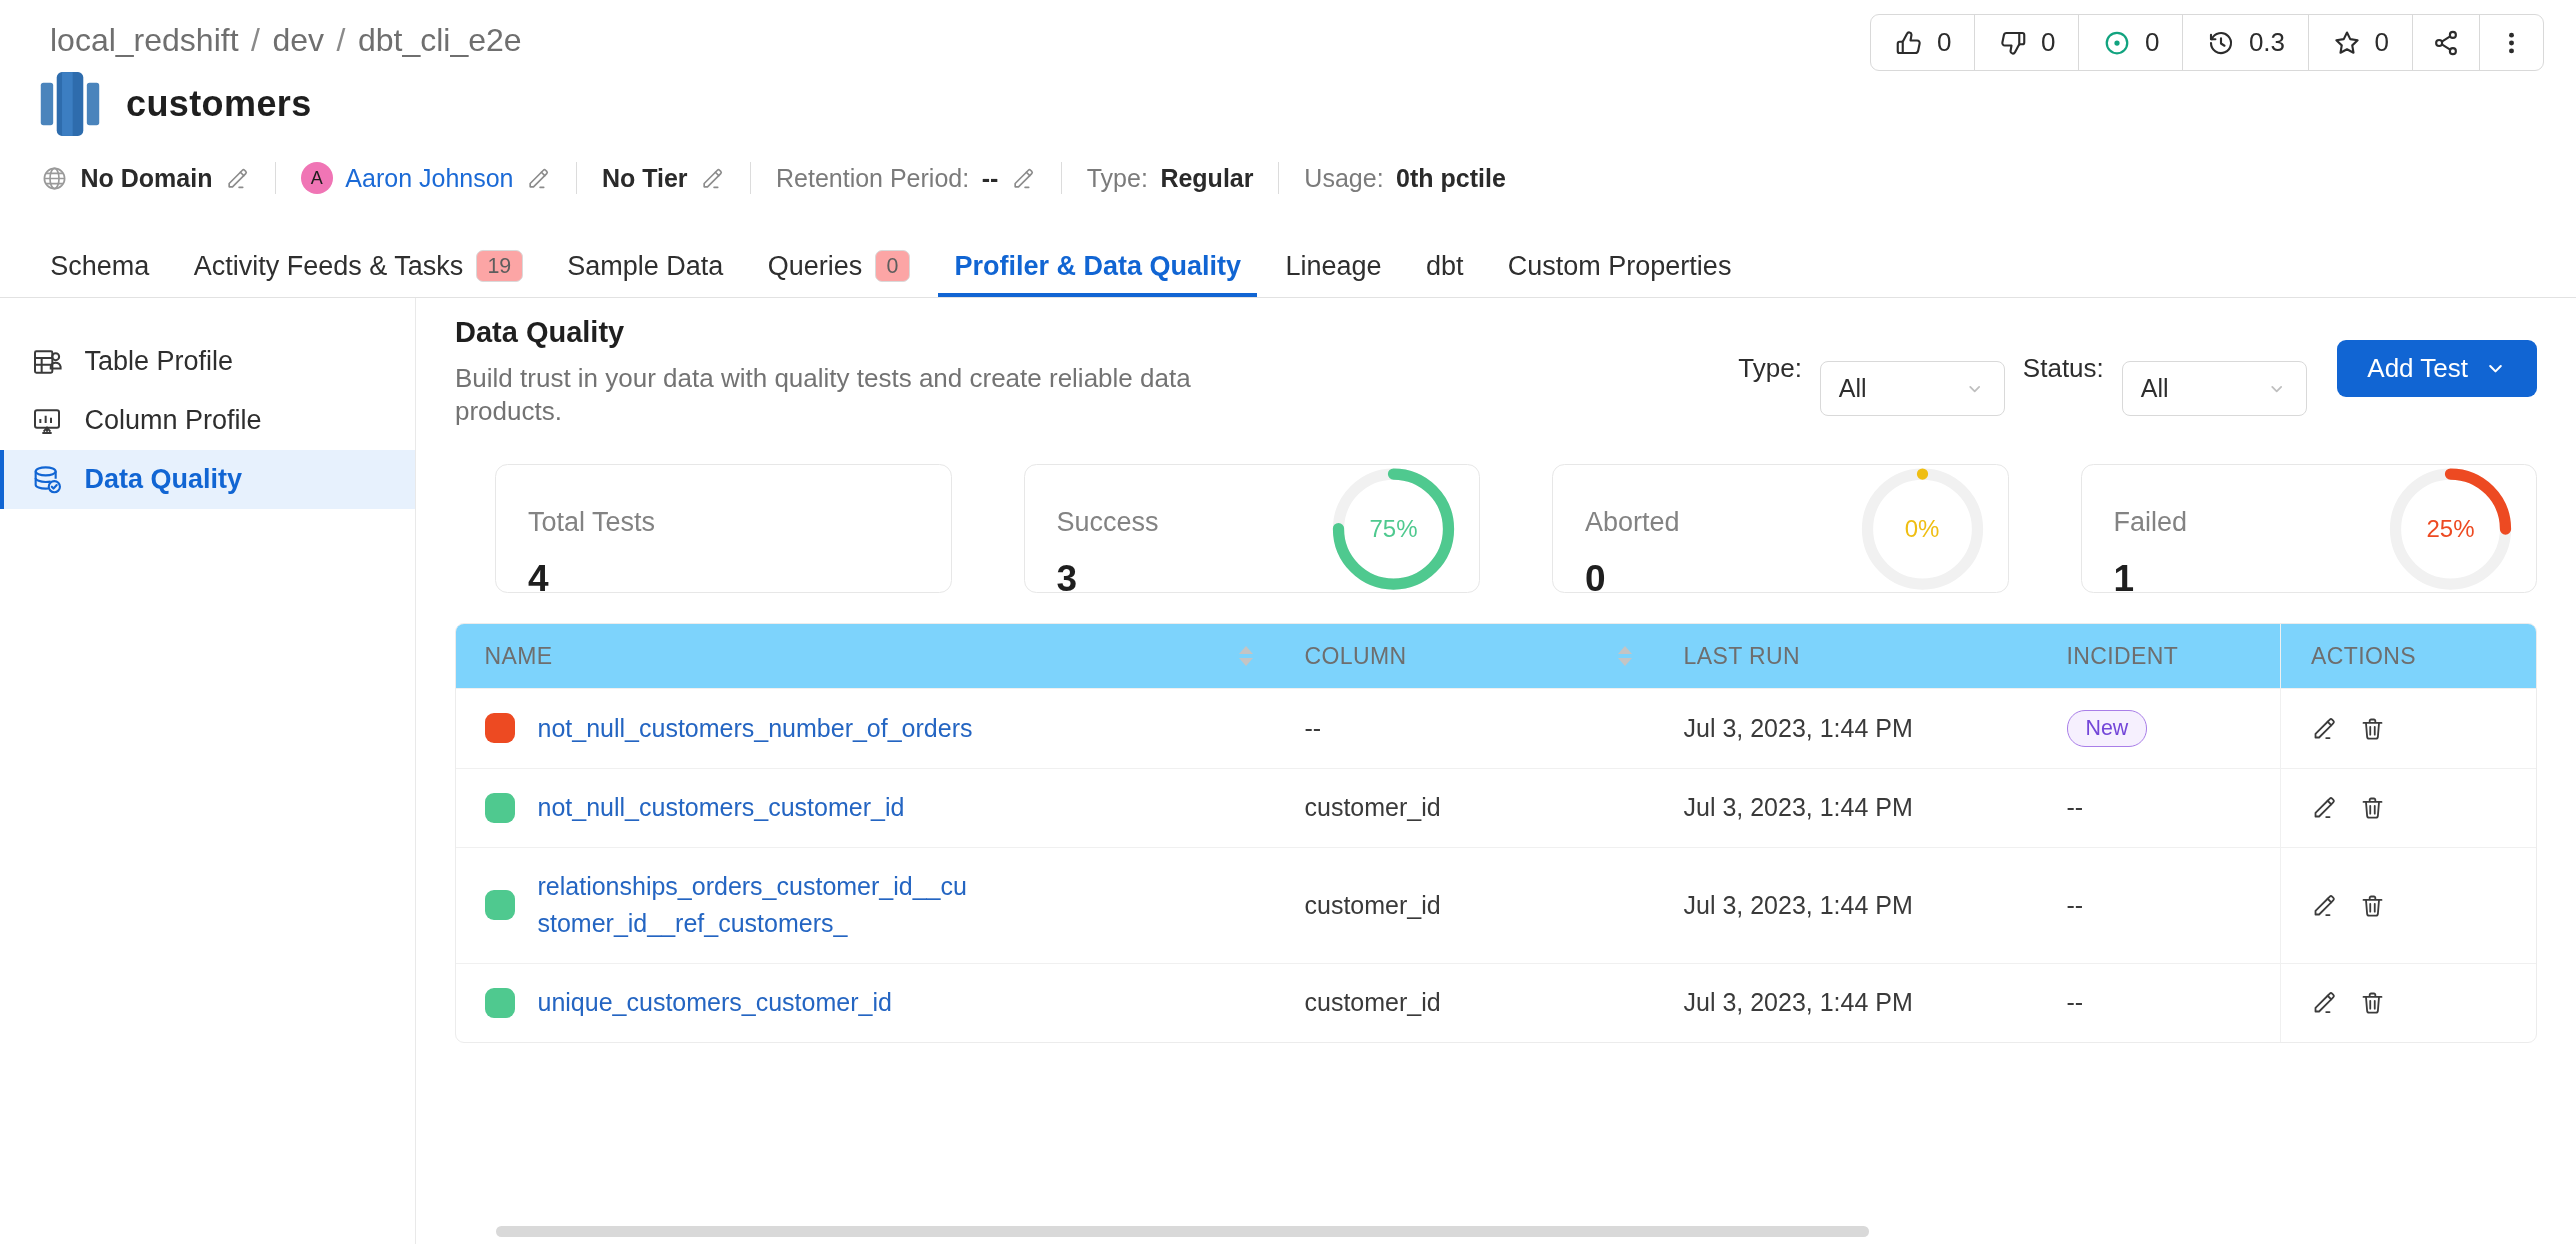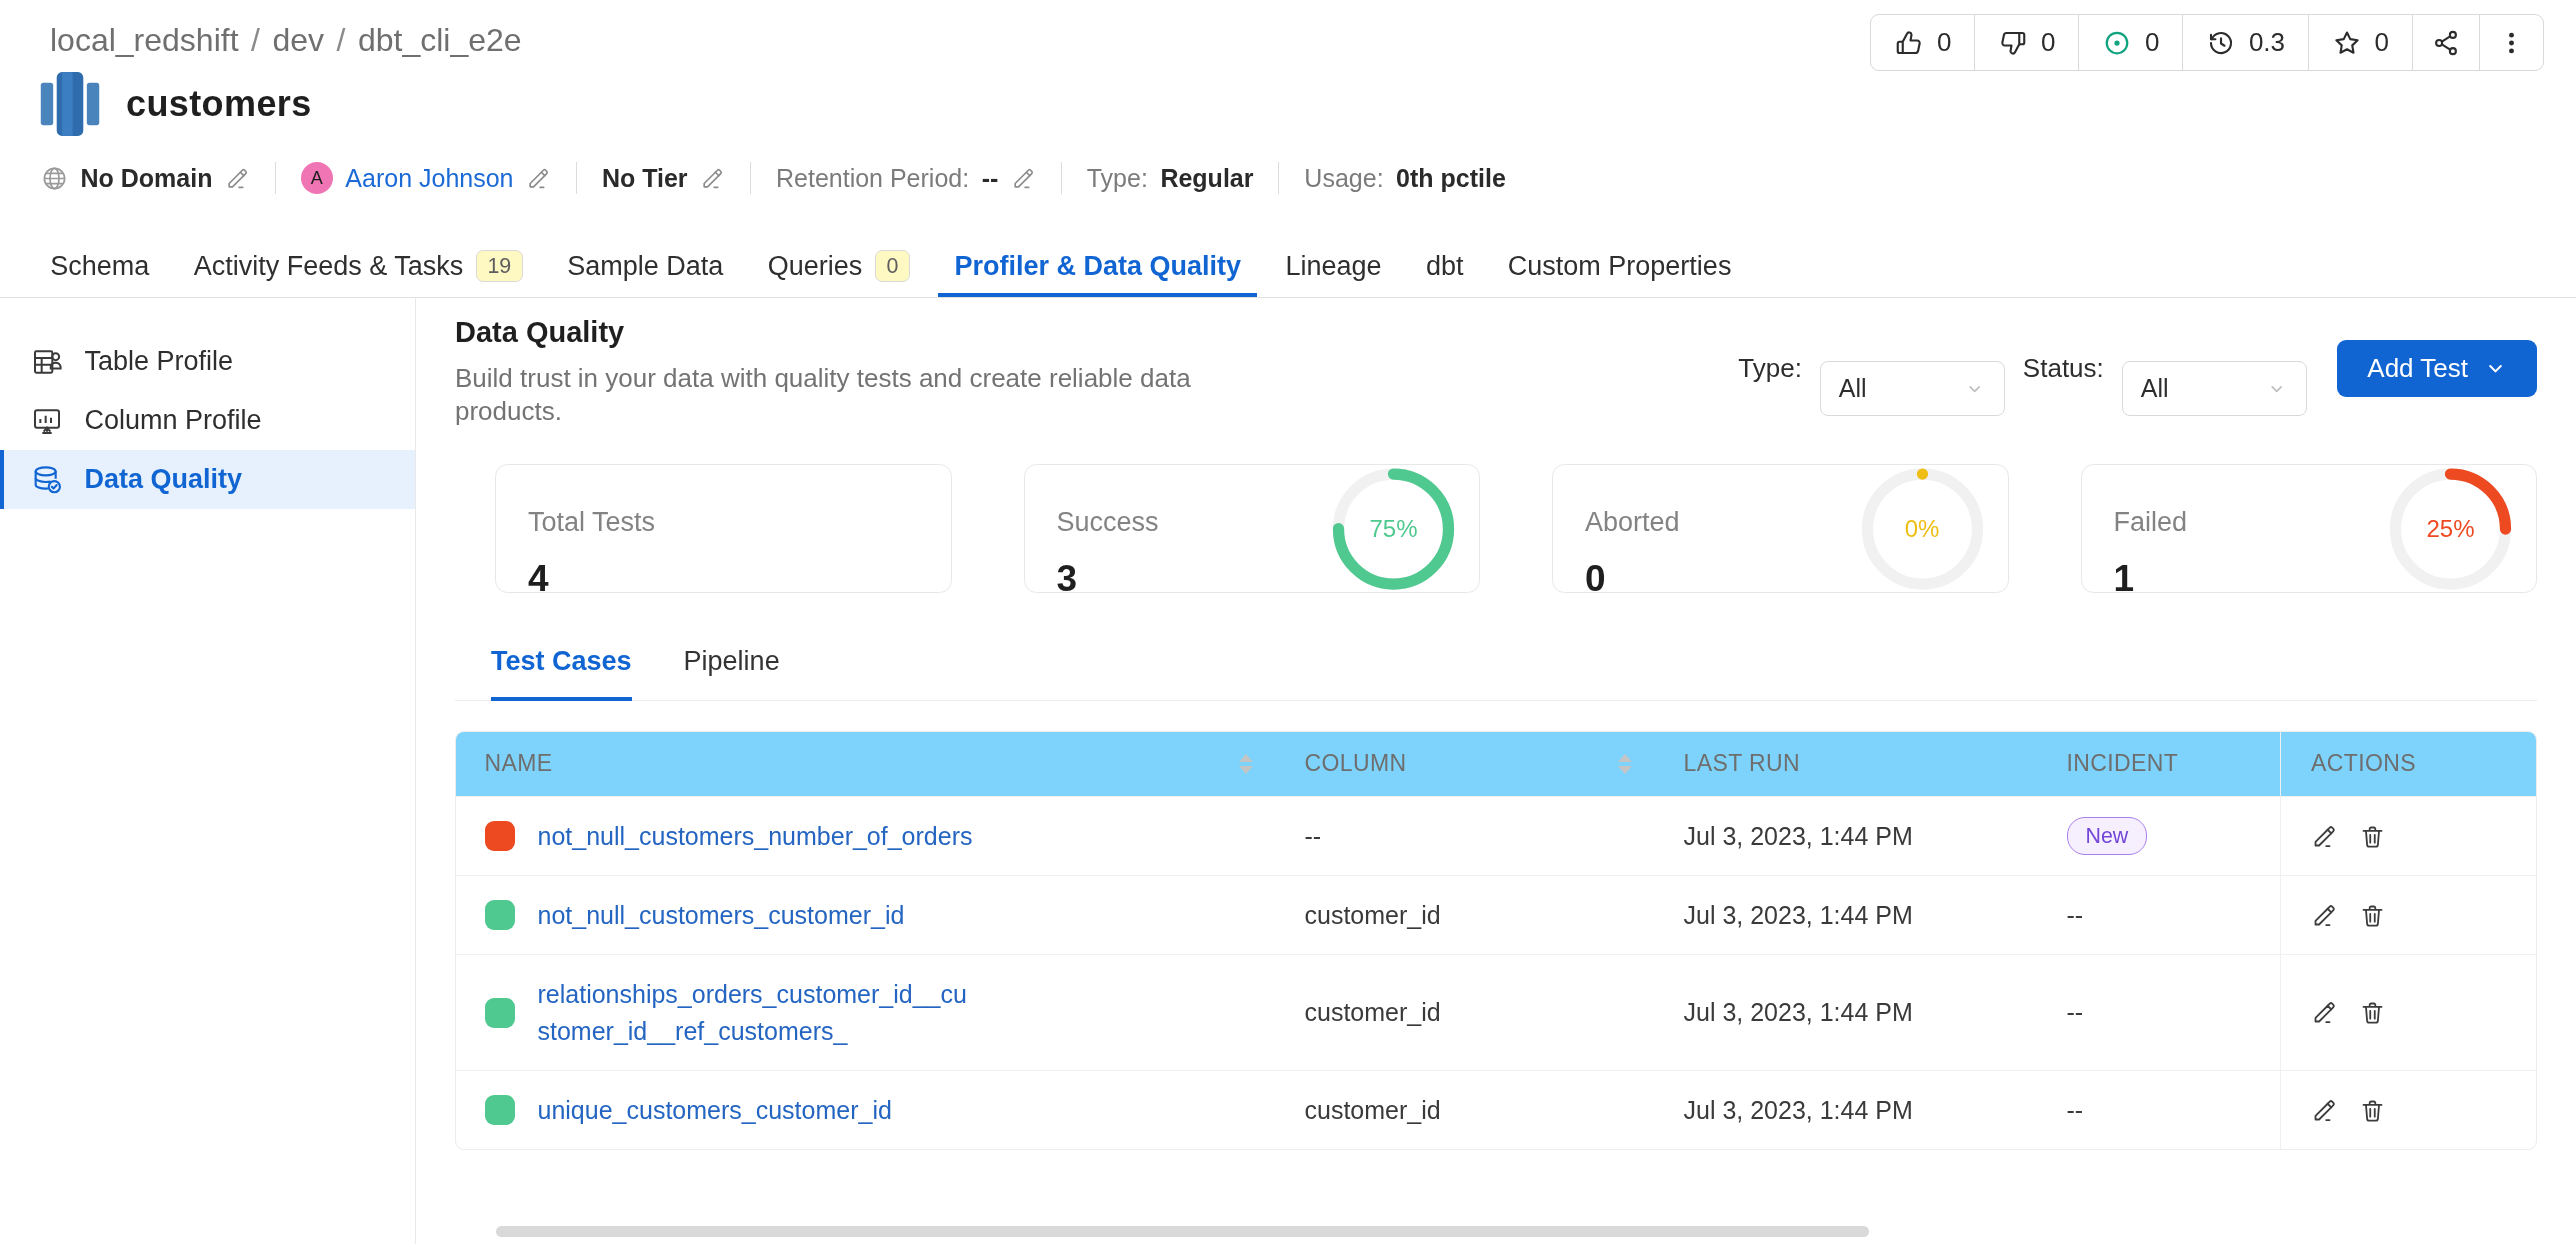--- a/index.html
+++ b/index.html
@@ -28,21 +28,21 @@
   .meta-label { color:#7b7b7b; }
   .meta-value { color:#2a2a2a; font-weight:600; }
   .owner-link { color:#1b6ad6; cursor:pointer; }
   .avatar { width:32px; height:32px; border-radius:50%; background:#f075b5; color:#1d1d1d; display:flex; align-items:center; justify-content:center; font-size:18px; }
   .pencil { color:#8c8c8c; cursor:pointer; display:flex; }
 
   
   .tabbar { position:absolute; left:0; top:239px; width:100%; height:59px; display:flex; align-items:stretch; padding-left:28px; border-bottom:0.9px solid #e2e2e2; }
   .tab { display:flex; align-items:center; gap:12.5px; padding:0 16px; margin:0 6.2px; font-size:27px; color:#2f2f2f; cursor:pointer; border-bottom:4.5px solid transparent; }
   .tab.active { color:#1165d3; font-weight:600; border-bottom-color:#1165d3; }
-  .tab-badge { font-size:21.4px; color:#5d5d5d; background:#fef9c3; border:0.9px solid #d9d9d9; border-radius:7.1px; padding:2.7px 10.7px; }
+  .tab-badge { font-size:21.4px; color:#5d5d5d; background:#fca5a5; border:0.9px solid #d9d9d9; border-radius:7.1px; padding:2.7px 10.7px; }
 
   
   .content { position:absolute; left:0; top:298px; right:0; bottom:0; display:flex; }
   .sidebar { width:416px; border-right:0.9px solid #e9e9e9; padding-top:34px; flex-shrink:0; }
   .side-item { height:59px; display:flex; align-items:center; gap:21.4px; padding-left:27px; font-size:27px; color:#2e2e2e; cursor:pointer; border-left:4.5px solid transparent; }
   .side-item.active { background:#e7f1fd; color:#1165d3; font-weight:600; border-left-color:#1165d3; }
   .side-item svg { flex-shrink:0; }
 
   .main { flex:1; padding:18px 39px 0 39px; position:relative; }
 
@@ -380,24 +380,20 @@
         <div class="donut">
           <svg viewBox="0 0 100 100">
               <circle cx="50" cy="50" r="44" fill="none" stroke="#f1f1f1" stroke-width="9"></circle>
               <circle class="donut-arc" cx="50" cy="50" r="44" fill="none" stroke-width="9" stroke-linecap="round" stroke-dasharray="69.11503837897544 276.46015351590177" style="stroke: rgb(237, 74, 34);"></circle>
             </svg>
           <span class="pct" style="color: rgb(237, 74, 34);">25%</span>
         </div>
       </div>
     </div>
 
-    <div class="inner-tabs">
-      <div class="itab active">Test Cases</div>
-      <div class="itab">Pipeline</div>
-    </div>
 
     <div class="tc-table">
       <div class="tr th-row">
         <div class="th sortable">
           <span>NAME</span>
           <span class="sorter">
               <span class="up"></span>
               <span class="down"></span>
             </span>
         </div>

